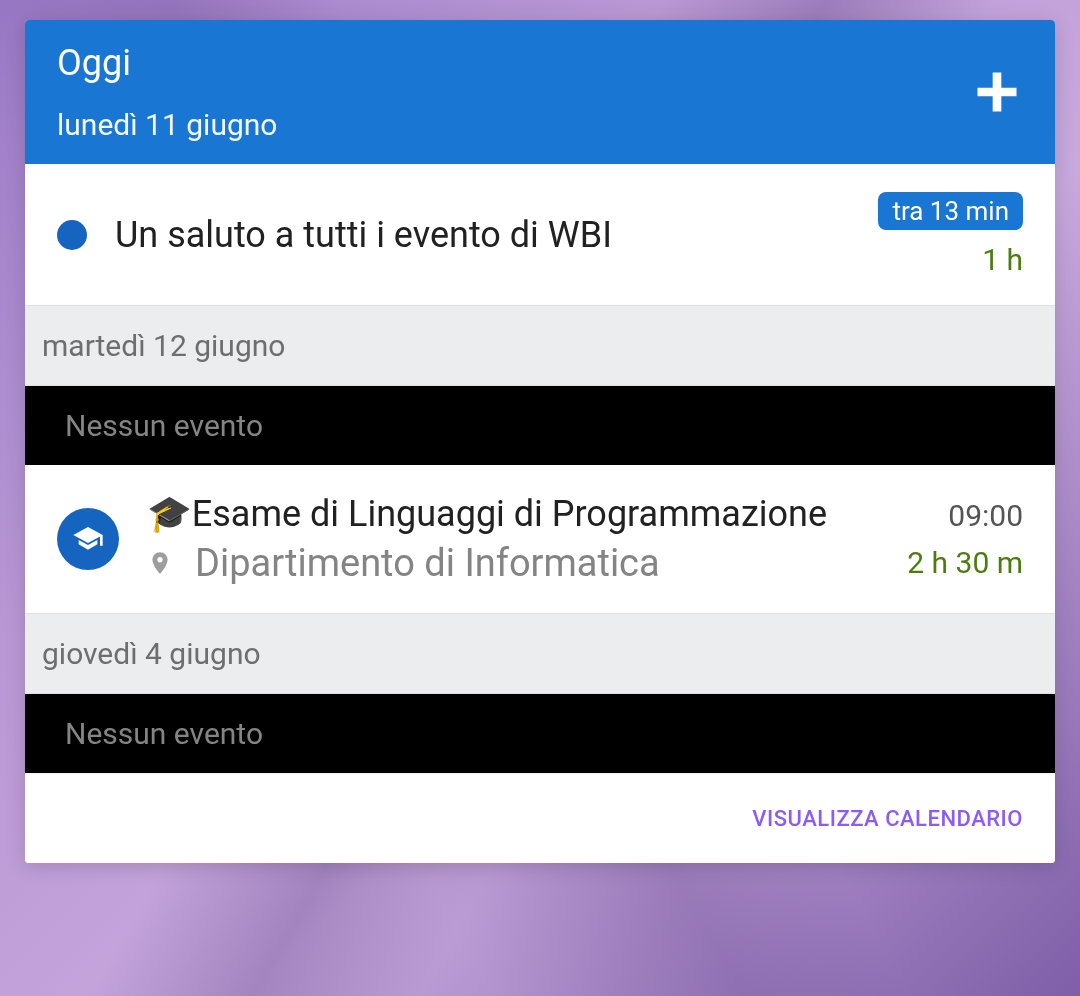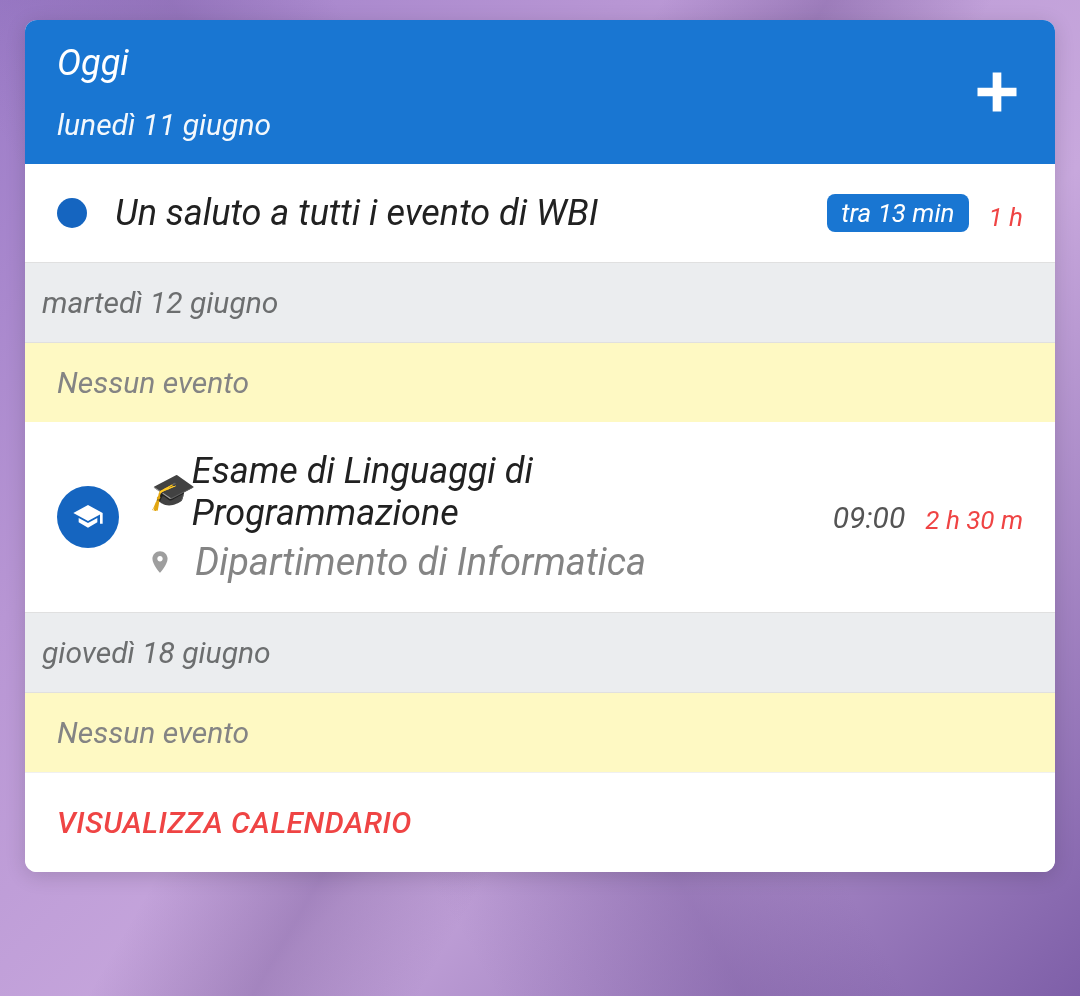--- a/index.html
+++ b/index.html
@@ -25,25 +25,24 @@
       bottom: 0;
       background: 
         linear-gradient(120deg, transparent 40%, rgba(80, 50, 120, 0.3) 50%, transparent 60%),
         linear-gradient(60deg, transparent 30%, rgba(100, 70, 140, 0.25) 45%, transparent 55%);
       z-index: 0;
     }
     .card {
       position: relative;
       z-index: 1;
       background: #ffffff;
-      border-radius: 12px;
+      border-radius: 4px;
       overflow: hidden;
       box-shadow: 0 4px 20px rgba(0,0,0,0.15);
       width: 100%;
-      font-style: italic;
     }
     .header {
       background: #1976d2;
       color: #ffffff;
       padding: 22px 32px 22px 32px;
       display: flex;
       justify-content: space-between;
       align-items: center;
     }
     .header-left {
@@ -127,61 +126,61 @@
       font-size: 38px;
       color: #848484;
     }
     .location-icon svg {
       width: 26px;
       height: 26px;
       fill: #9e9e9e;
     }
     .event-meta {
       display: flex;
-      flex-direction: row;
+      flex-direction: column;
       align-items: flex-end;
-      gap: 20px;
+      gap: 12px;
       flex-shrink: 0;
     }
     .time-badge {
       background: #1976d2;
       color: #ffffff;
       font-size: 26px;
       padding: 4px 14px;
       border-radius: 8px;
       font-weight: 400;
     }
     .event-time {
       font-size: 30px;
       color: #545454;
     }
     .event-duration {
-      font-size: 26px;
-      color: #ef4444;
+      font-size: 30px;
+      color: #4d7c0f;
     }
     .day-header {
       background: #ebedef;
       padding: 22px 17px;
       font-size: 30px;
       color: #6c6e6f;
       border-top: 1px solid #e0e0e0;
       border-bottom: 1px solid #e0e0e0;
     }
     .no-event {
-      background: #fef9c3;
-      padding: 22px 32px;
+      background: #000000;
+      padding: 22px 40px;
       font-size: 30px;
       color: #848484;
     }
     .footer-button {
       background: #ffffff;
-      text-align: left;
+      text-align: right;
       padding: 32px;
-      font-size: 30px;
-      color: #ef4444;
+      font-size: 22px;
+      color: #8b5cf6;
       font-weight: 500;
       letter-spacing: 0.5px;
       cursor: pointer;
       border-top: 1px solid #f0f0f0;
     }
   </style>
 </head>
 <body>
 
 <div class="card">
@@ -233,18 +232,18 @@
         </span>
         <span>Dipartimento di Informatica</span>
       </div>
     </div>
     <div class="event-meta">
       <div class="event-time">09:00</div>
       <div class="event-duration">2 h 30 m</div>
     </div>
   </div>
 
-  <div class="day-header">giovedì 18 giugno</div>
+  <div class="day-header">giovedì 4 giugno</div>
   <div class="no-event">Nessun evento</div>
 
   <div class="footer-button">VISUALIZZA CALENDARIO</div>
 
 </div>
 
 </body></html>

